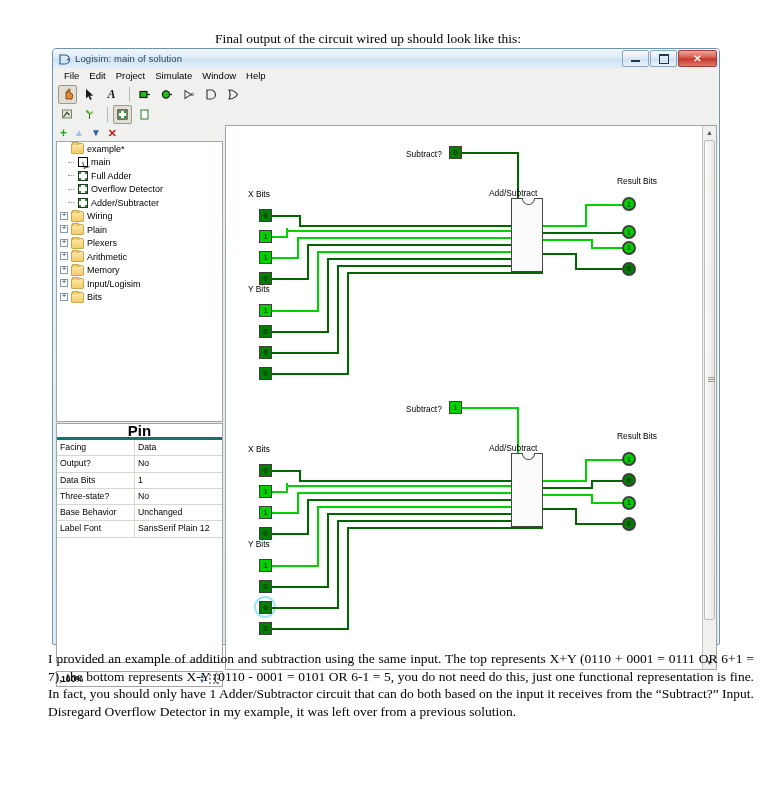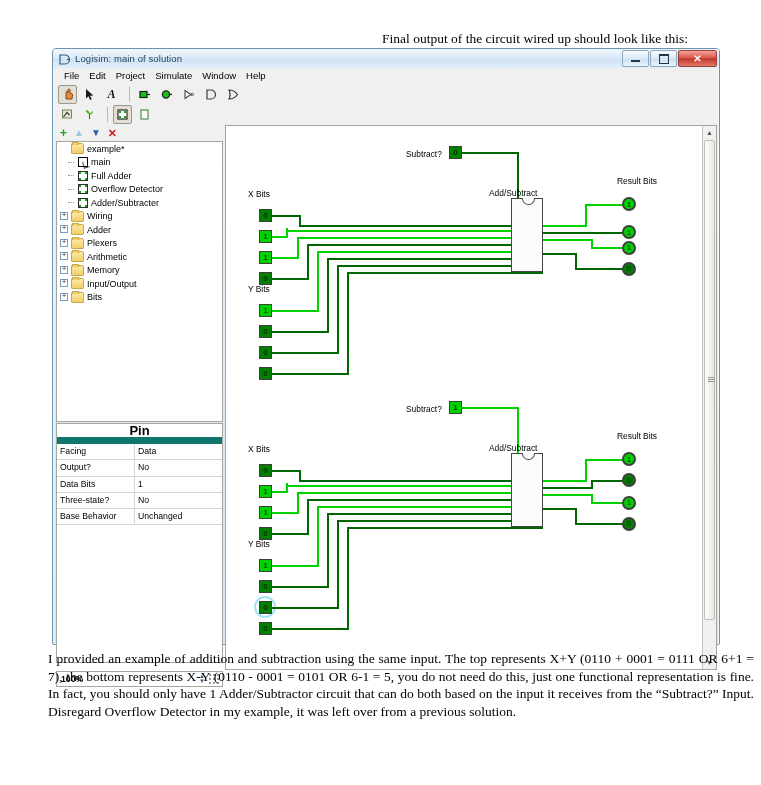--- a/index.html
+++ b/index.html
@@ -10,21 +10,21 @@
   }
   .page{position:absolute;left:0;top:0;width:761px;height:785px;}
 
   
   .doc-text{
     position:absolute;left:48px;width:700px;
     font-family:"Liberation Serif", serif;
     font-size:13.5px;color:#000;line-height:1.30;
     text-align:justify;
   }
-  #intro-line{top:30px;width:640px;text-align:right;}
+  #intro-line{top:30px;width:640px;text-align:center;}
   #caption-para{top:650px;width:706px;}
 
   
   .win{
     position:absolute;left:52px;top:48px;width:668px;height:597px;
     border:1px solid #6d92ae;border-radius:4px 4px 2px 2px;
     background:linear-gradient(180deg,#e9f2fa 0%,#d6e6f4 100%);
     box-shadow:0 0 0 1px rgba(255,255,255,.6) inset;
     box-sizing:border-box;
   }
@@ -149,22 +149,22 @@
   }
   .tree-indent-1{padding-left:10px;}
 
   
   .prop-panel{
     position:absolute;left:3px;top:374px;width:167px;height:240px;
     background:#fff;border:1px solid #a6a6a0;box-sizing:border-box;overflow:hidden;
   }
   .prop-title{
     height:13px;line-height:13px;text-align:center;
-    font-family:"Liberation Sans", sans-serif;font-size:13px;font-weight:bold;color:#000;
-    border-bottom:7px solid #0f766e;background:#fff;
+    font-family:"Liberation Sans", sans-serif;font-size:15px;font-weight:bold;color:#000;
+    border-bottom:3px solid #0f766e;background:#fff;
   }
   .prop-row{display:flex;height:15.3px;border-bottom:1px solid #d7d7d2;}
   .prop-key,.prop-val{
     font-family:"Liberation Sans", sans-serif;font-size:8.7px;color:#000;
     line-height:15px;padding-left:3px;overflow:hidden;white-space:nowrap;
   }
   .prop-key{width:74px;border-right:1px solid #d7d7d2;flex:0 0 74px;}
   .prop-val{flex:1;}
 
   
@@ -424,41 +424,41 @@
         <span>Adder/Subtracter</span>
       </div>
       <div class="tree-row">
         <span class="tw expandable"></span>
         <span class="folder"></span>
         <span>Wiring</span>
       </div>
       <div class="tree-row">
         <span class="tw expandable"></span>
         <span class="folder"></span>
-        <span>Adder</span>
+        <span>Plain</span>
       </div>
       <div class="tree-row">
         <span class="tw expandable"></span>
         <span class="folder"></span>
         <span>Plexers</span>
       </div>
       <div class="tree-row">
         <span class="tw expandable"></span>
         <span class="folder"></span>
         <span>Arithmetic</span>
       </div>
       <div class="tree-row">
         <span class="tw expandable"></span>
         <span class="folder"></span>
         <span>Memory</span>
       </div>
       <div class="tree-row">
         <span class="tw expandable"></span>
         <span class="folder"></span>
-        <span>Input/Output</span>
+        <span>Input/Logisim</span>
       </div>
       <div class="tree-row">
         <span class="tw expandable"></span>
         <span class="folder"></span>
         <span>Bits</span>
       </div>
     </div>
 
     <div class="prop-panel">
       <div class="prop-title">Pin</div>
@@ -474,20 +474,24 @@
         <div class="prop-key">Data Bits</div>
         <div class="prop-val">1</div>
       </div>
       <div class="prop-row">
         <div class="prop-key">Three-state?</div>
         <div class="prop-val">No</div>
       </div>
       <div class="prop-row">
         <div class="prop-key">Base Behavior</div>
         <div class="prop-val">Unchanged</div>
+      </div>
+      <div class="prop-row">
+        <div class="prop-key">Label Font</div>
+        <div class="prop-val">SansSerif Plain 12</div>
       </div>
     </div>
 
     <div class="statusbar">
       <span class="zoom-text">100%</span>
       <span class="spinner">
         <span>▲</span>
         <span>▼</span>
       </span>
       <span class="grip-box">

